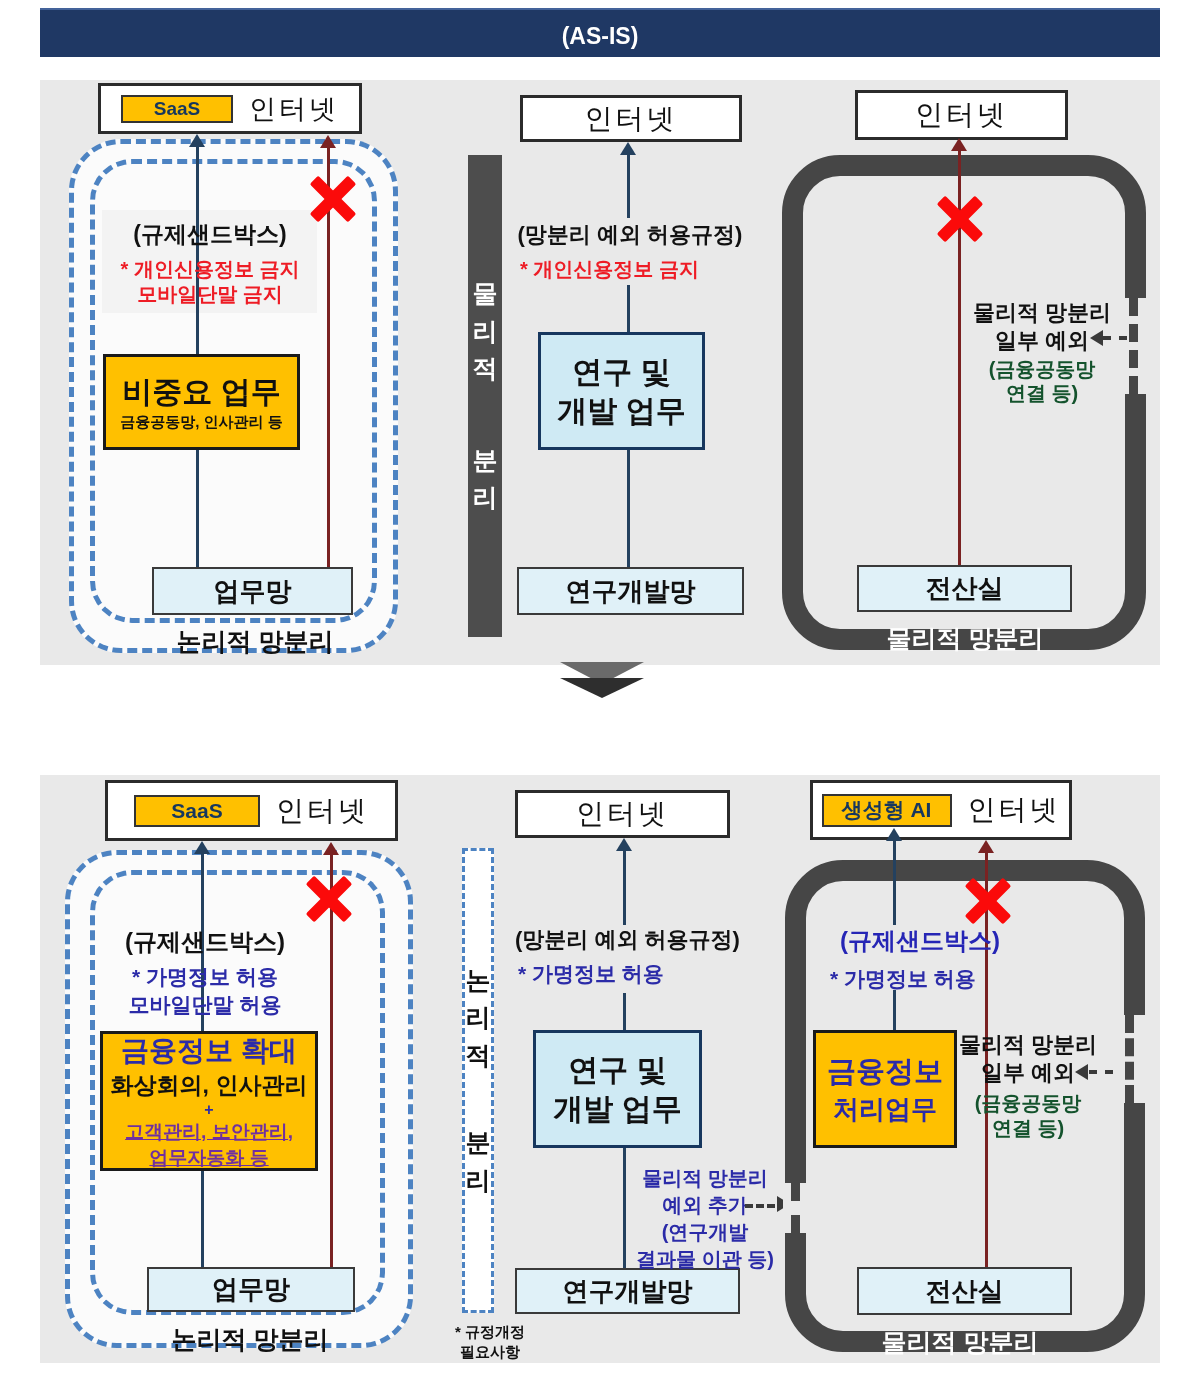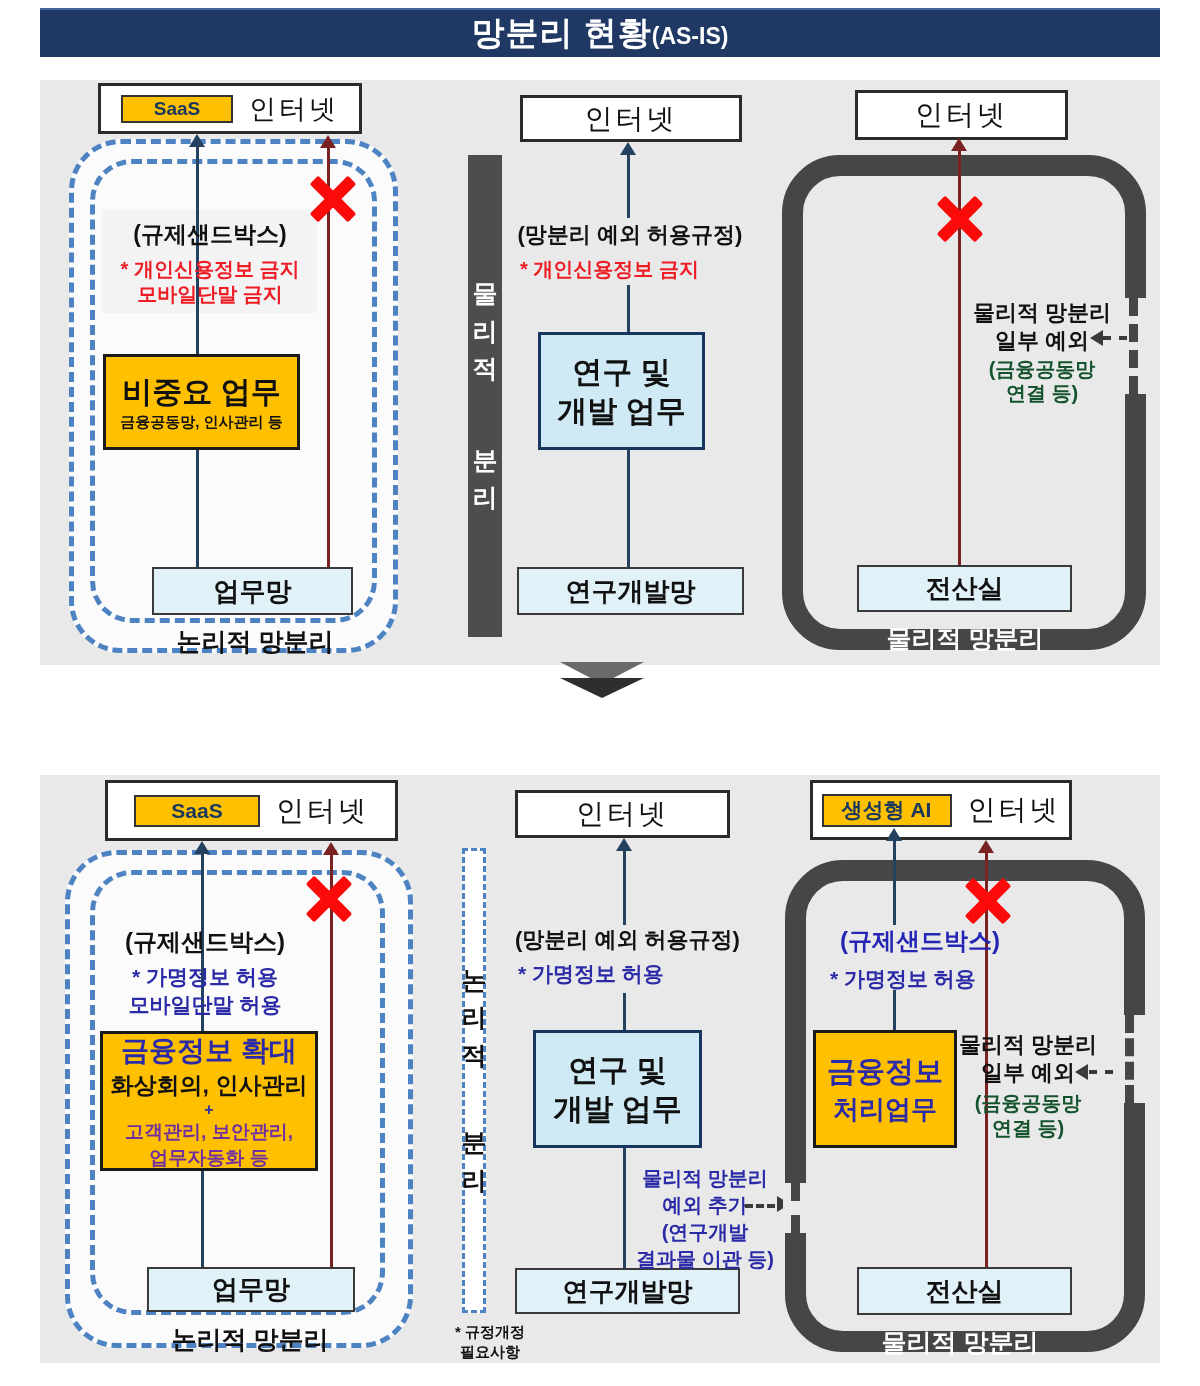--- a/index.html
+++ b/index.html
@@ -42,30 +42,29 @@
   .flexcol{display:flex;flex-direction:column;align-items:center;justify-content:center}
   .stack{color:#fff;font-weight:bold;font-size:25px;width:27px;word-break:break-all;
          text-align:center;line-height:1.5}
   .stack.dark{color:#111}
   .txt{font-weight:bold;text-align:center;color:#111}
   .red-t{color:#ee1c25}
   .indigo-t{color:#2b2ba8}
   .purple-t{color:#7030a0}
   .blue-t{color:#2525b5}
   .gray-t{color:#14532d}
-  .u{}
+  .u{text-decoration:underline}
   .chev{width:0;height:0;border-left:42px solid transparent;border-right:42px solid transparent}
 </style>
 </head>
 <body>
 
 <div class="stage">
 
   <div class="abs banner" style="top:8px">
-    <span class="t">망분리 현황</span>
       <span class="s">(AS-IS)</span>
   </div>
 
   <div class="abs panel" style="top:80px;height:585px">
 
     <div class="abs dashed" style="left:29px;top:59px;width:329px;height:514px;background:#fbfbfb"></div>
     <div class="abs dashed" style="left:50px;top:79px;width:287px;height:464px;border-radius:42px"></div>
     <div class="abs" style="left:62px;top:130px;width:215px;height:103px;background:#f3f3f3"></div>
 
     <div class="abs ibox" style="left:58px;top:3px;width:264px;height:51px">
@@ -171,21 +170,21 @@
       <div class="txt indigo-t" style="font-size:28px">금융정보 확대</div>
       <div class="txt" style="font-size:23px">화상회의, 인사관리</div>
       <div class="txt indigo-t" style="font-size:16px">+</div>
       <div class="txt purple-t u" style="font-size:19px">고객관리, 보안관리,</div>
       <div class="txt purple-t u" style="font-size:19px">업무자동화 등</div>
     </div>
 
     <div class="abs nbox" style="left:107px;top:492px;width:208px;height:45px">업무망</div>
     <div class="abs txt" style="left:60px;top:548px;width:300px;font-size:25px">논리적 망분리</div>
 
-    <div class="abs flexcol" style="left:422px;top:73px;width:24px;height:465px;background:#fff;border:3px dashed #4d83c2;box-sizing:border-box">
+    <div class="abs flexcol" style="left:422px;top:73px;width:32px;height:465px;background:#fff;border:3px dashed #4d83c2;box-sizing:border-box">
       <div class="stack dark">논리적</div>
       <div style="height:50px"></div>
       <div class="stack dark">분리</div>
     </div>
     <div class="abs txt" style="left:385px;top:548px;width:130px;font-size:15px">* 규정개정</div>
     <div class="abs txt" style="left:385px;top:568px;width:130px;font-size:15px">필요사항</div>
 
     <div class="abs ibox" style="left:475px;top:15px;width:215px;height:48px">
       <span class="ilabel">인터넷</span>
     </div>

